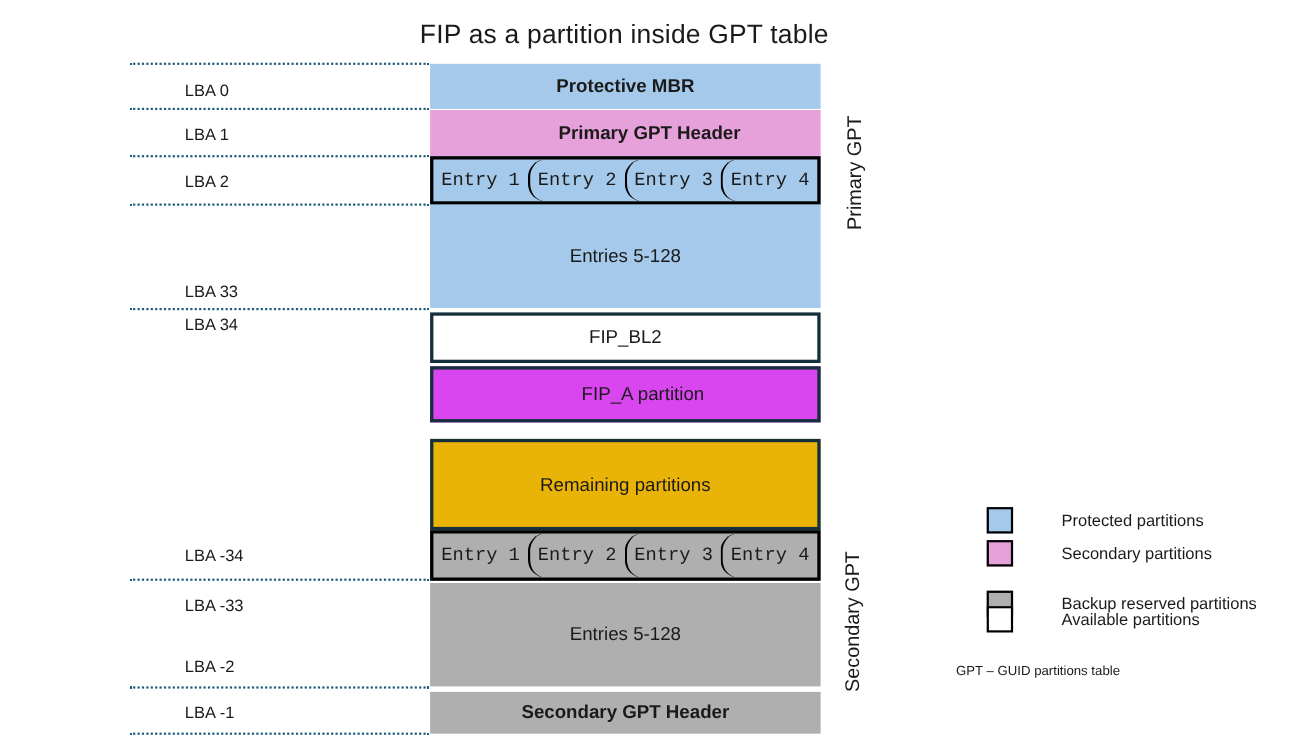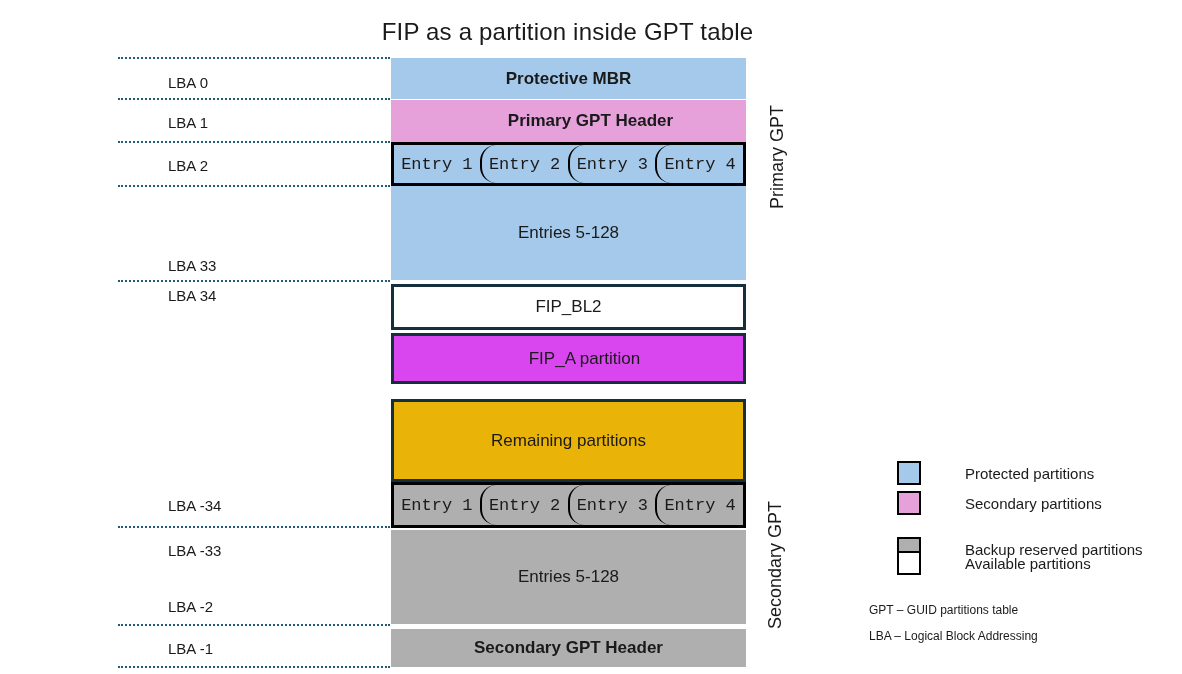--- a/index.html
+++ b/index.html
@@ -107,15 +107,14 @@
       <div class="swatch" style="background-color: rgb(175, 175, 175);"></div>
       <div class="legend-label">Backup reserved partitions</div>
     </div>
     <div class="legend-item" style="top:90px">
       <div class="swatch" style="background-color: rgb(255, 255, 255);"></div>
       <div class="legend-label">Available partitions</div>
     </div>
   </div>
 
   <div class="note" style="top:603px">GPT – GUID partitions table</div>
-  <div class="note" style="top:629px">LBA – Logical Block Addressing</div>
 
 </div>
 
 </body></html>

